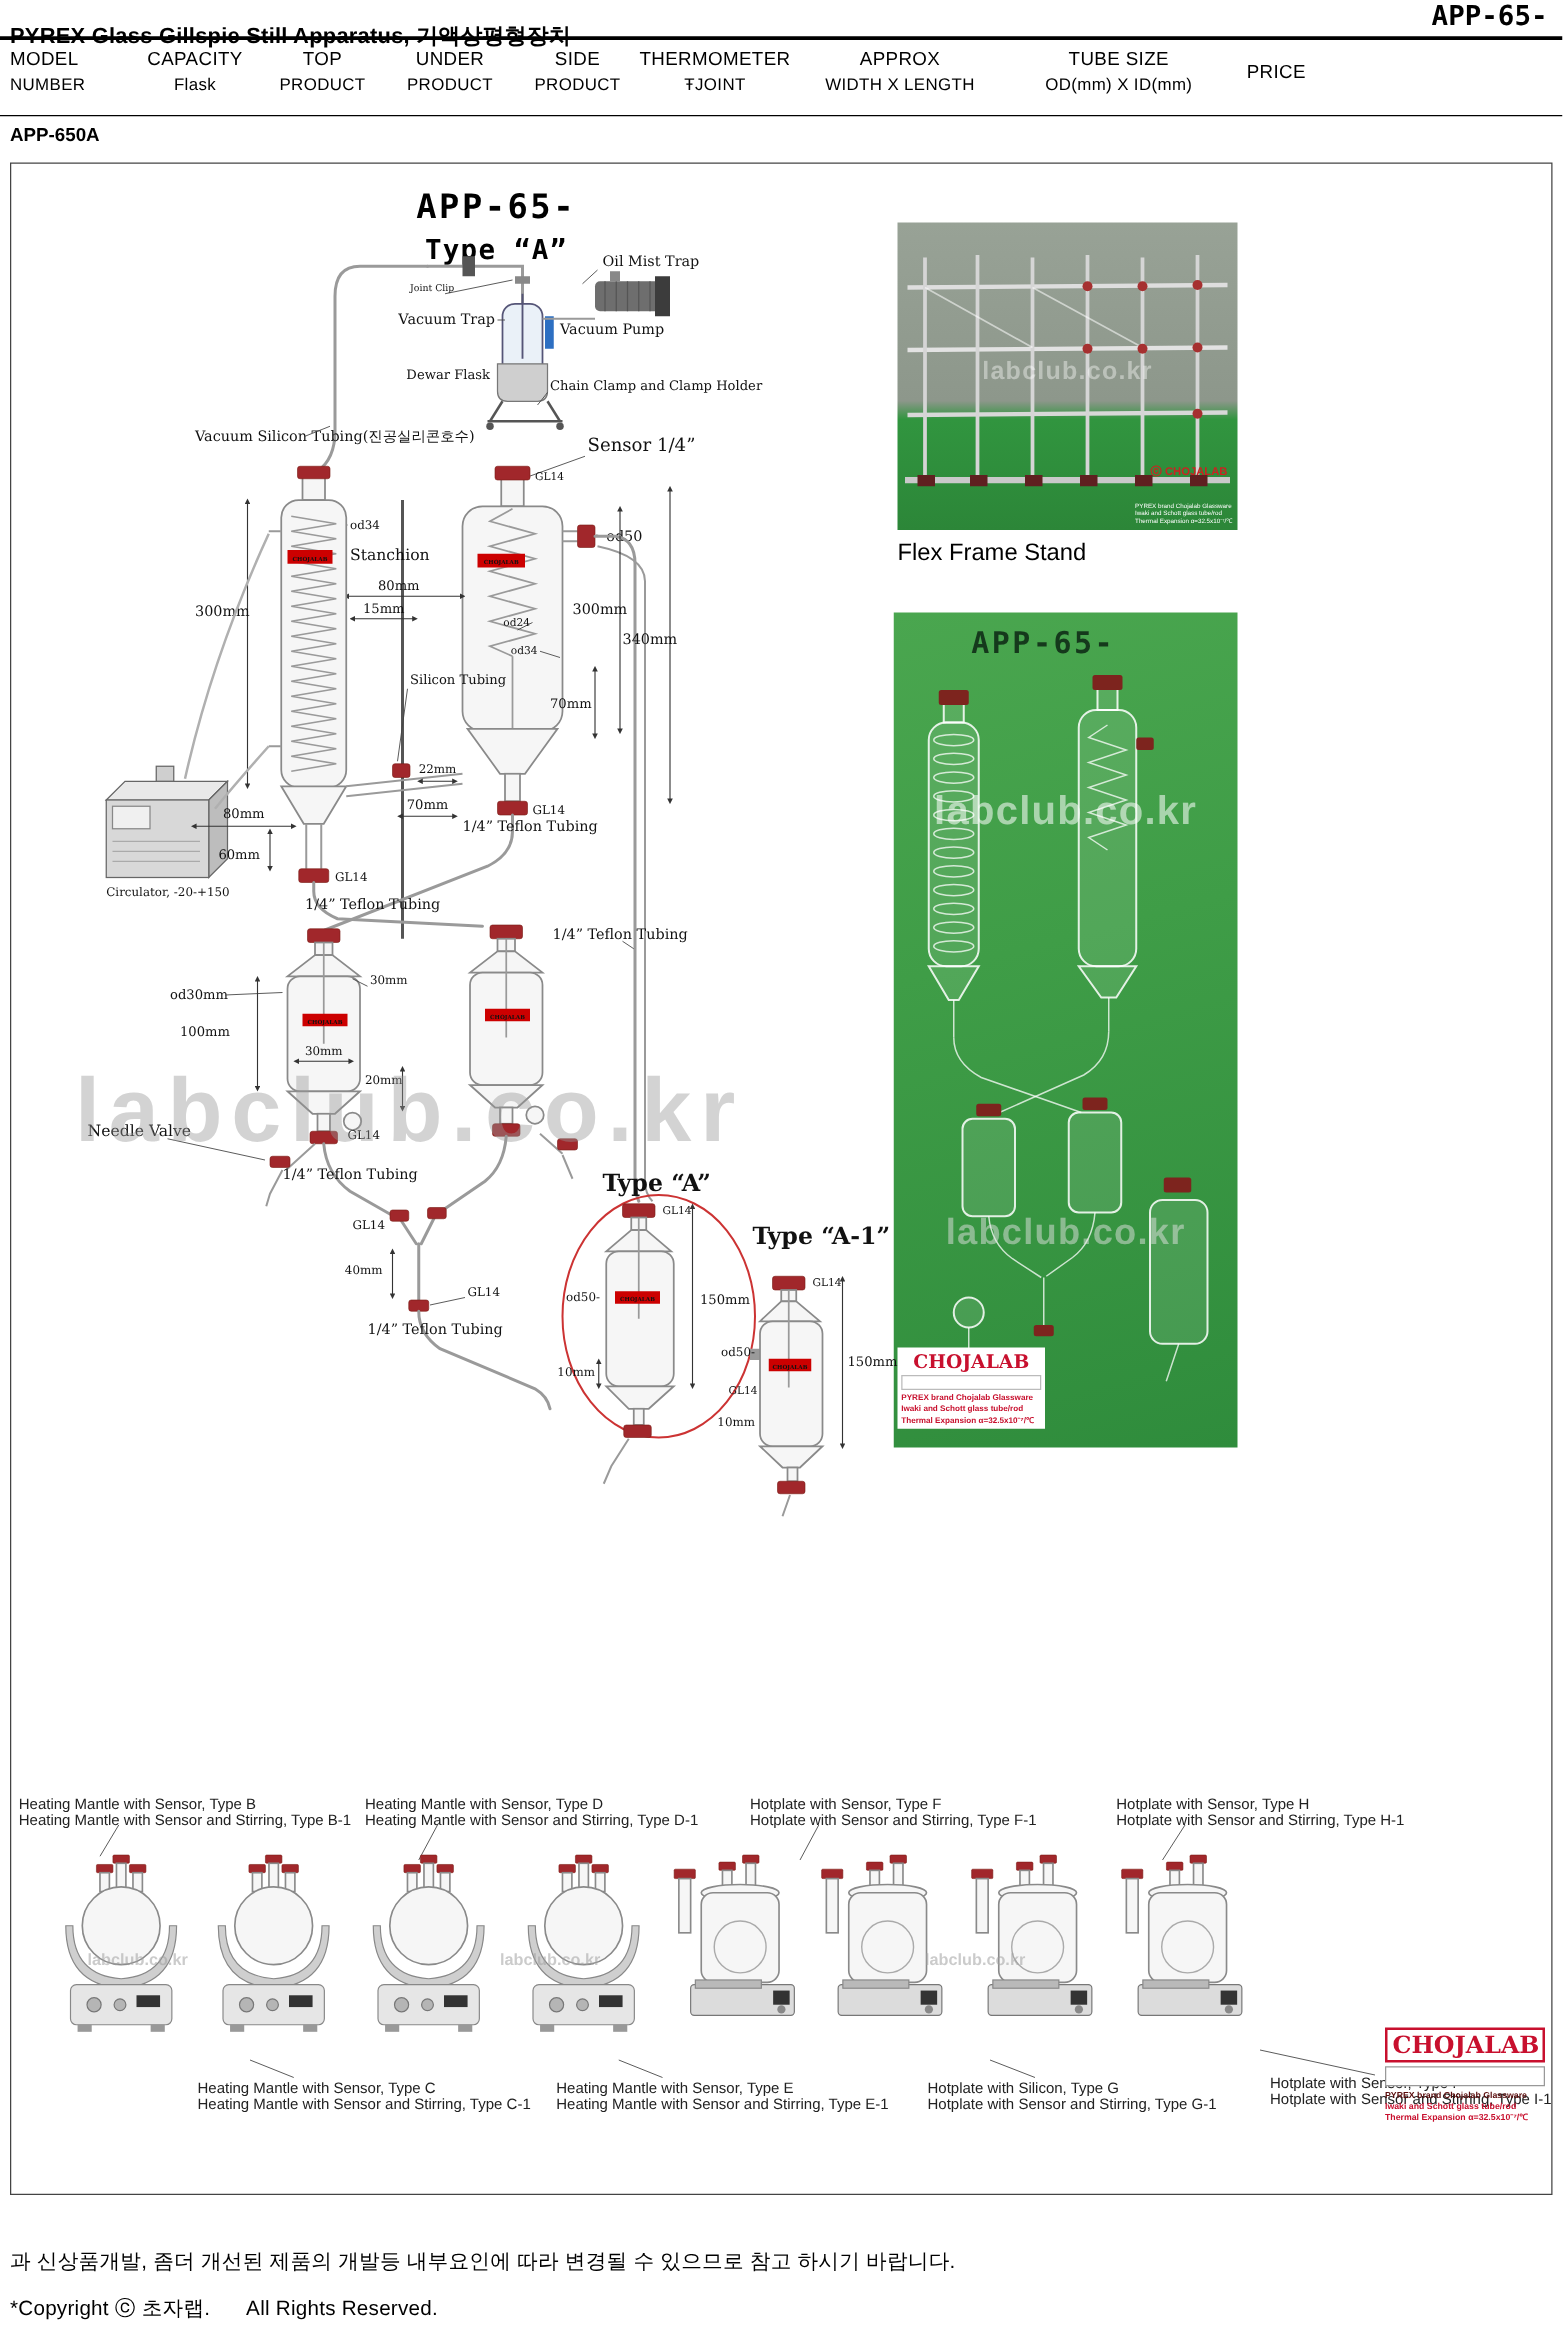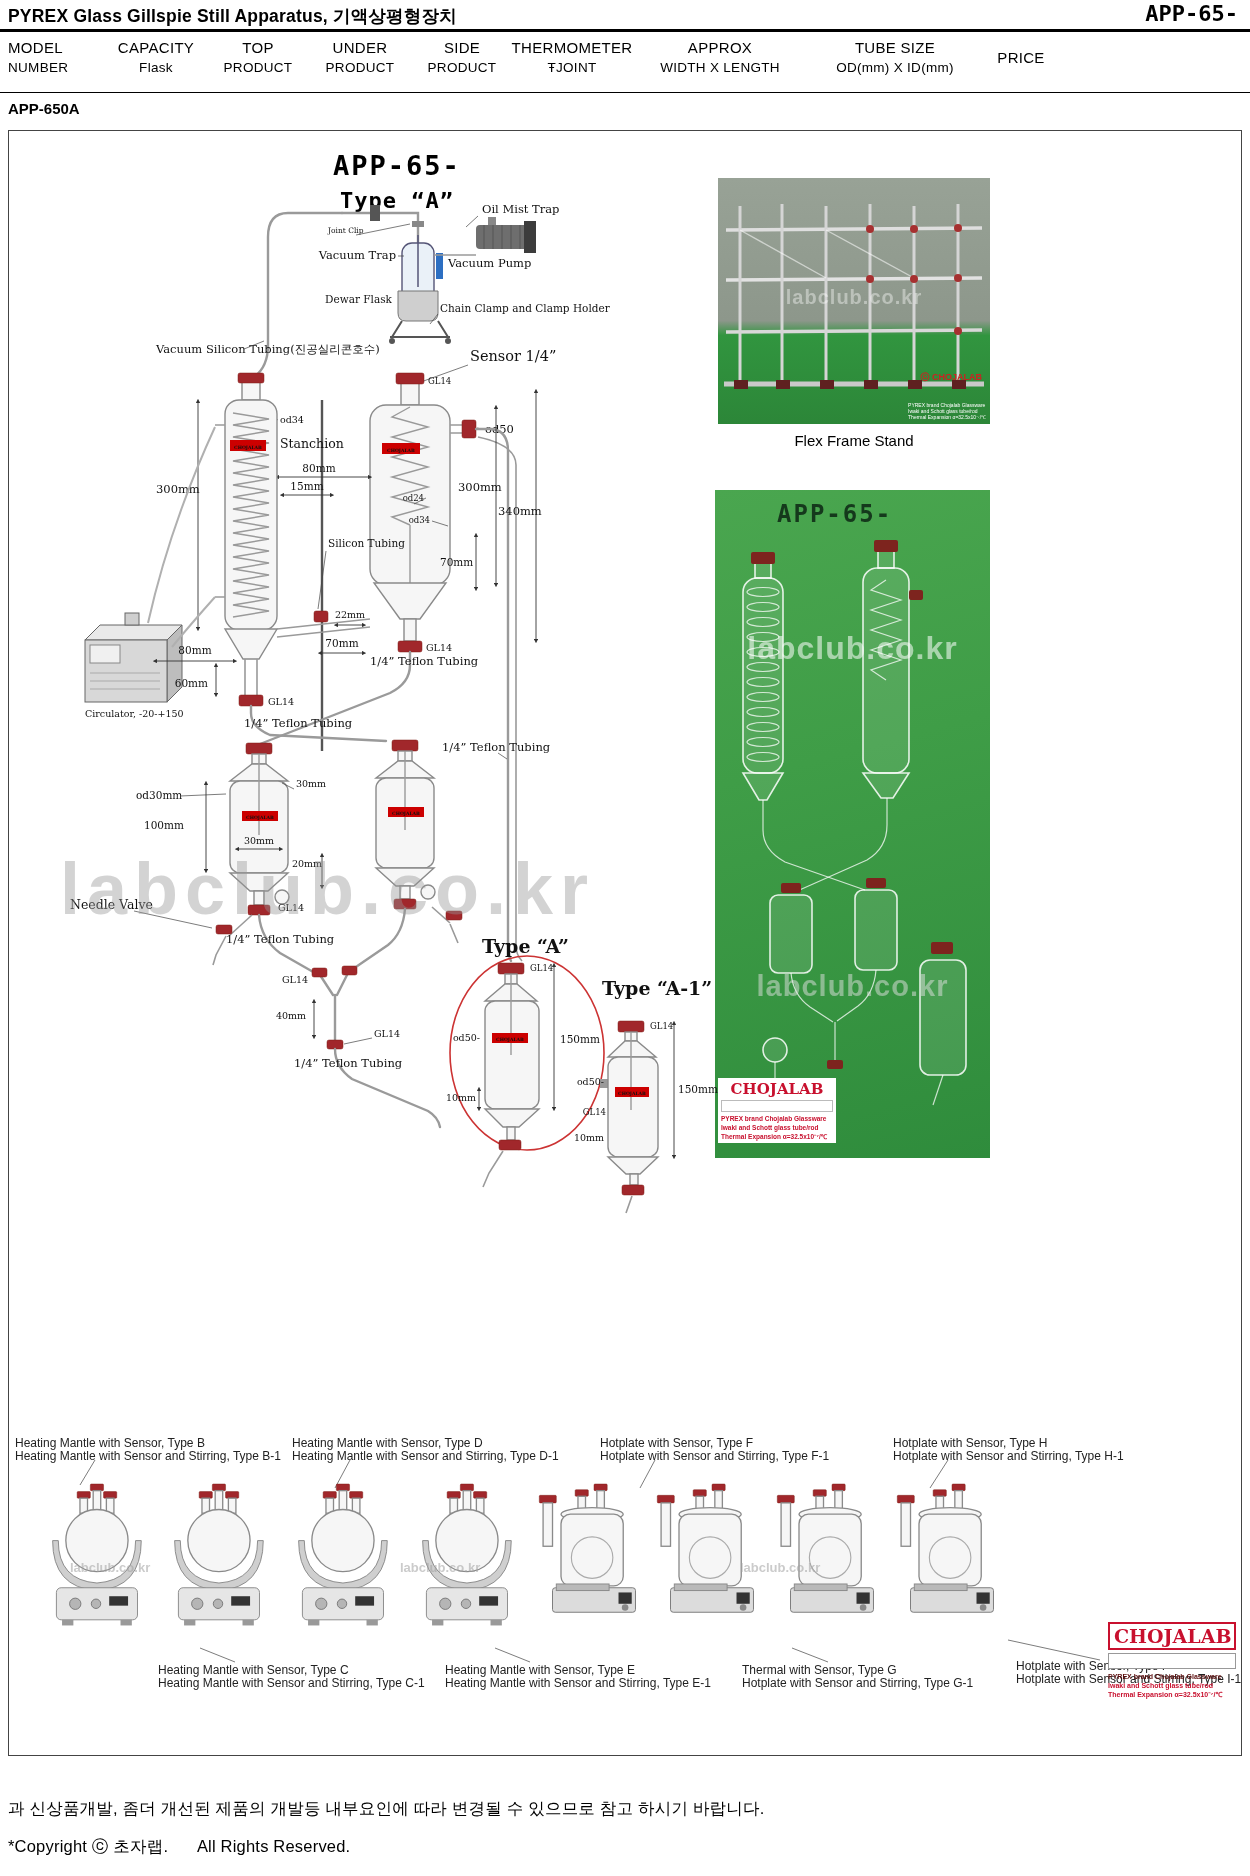--- a/index.html
+++ b/index.html
@@ -11,21 +11,21 @@
   .hdr-code{font-family:"DejaVu Sans Mono",monospace;font-size:22px;font-weight:bold}
   .rule-thick{height:3px;background:#000}
   .rule-thin{height:1px;background:#000}
   .spec-col{font-size:15px;line-height:20px;text-align:center;letter-spacing:.3px}
   .spec-col .l2{font-size:13.5px}
   .model-code{font-size:15px;font-weight:bold}
   .model-note{font-size:11px;color:#222}
   .main-box{border:1.5px solid #444}
   .dg-title{font-family:"DejaVu Sans Mono",monospace;font-weight:bold;font-size:27px;letter-spacing:2px}
   .dg-sub{font-family:"DejaVu Sans Mono",monospace;font-weight:bold;font-size:22px;letter-spacing:1px}
-  .photo-cap{font-size:15px;text-align:center}
+  .photo-cap{font-size:19px;text-align:left}
   .wm-main{font-size:72px;font-weight:bold;color:rgba(150,150,150,.42);letter-spacing:7px;pointer-events:none}
   .wm-photo{font-weight:bold;text-align:center;letter-spacing:1px;pointer-events:none}
   .cap-block{font-size:12px;line-height:12.5px;color:#222}
   .note-text{font-family:"DejaVu Serif","Liberation Serif",serif;font-size:17px;letter-spacing:1px}
   .brand-name{font-family:"DejaVu Serif","Liberation Serif",serif;font-weight:bold;color:#c8102e;text-align:center}
   .brand-lines{font-weight:bold;line-height:9px;color:#c8102e}
   .footer-line{font-size:16.5px;letter-spacing:.2px}
   .pre{white-space:pre}
   
   .app-svg text{font-family:"DejaVu Serif","Liberation Serif",serif;fill:#111}
@@ -42,21 +42,21 @@
   .coil{stroke:#9a9a9a;stroke-width:1.4;fill:none}
   .pglass{stroke:rgba(255,255,255,.85);stroke-width:1.6;fill:rgba(255,255,255,.10)}
   .pcoil{stroke:rgba(255,255,255,.75);stroke-width:1.2;fill:none}
   .pcap{fill:#7d241e;stroke:none}
 </style>
 </head>
 <body>
 
 <div class="page">
 
-  <div class="abs hdr-title" style="left:8px;top:4px">PYREX Glass Gillspie Still Apparatus, 기액상평형장치</div>
+  <div class="abs hdr-title" style="left:8px;top:16px">PYREX Glass Gillspie Still Apparatus, 기액상평형장치</div>
   <div class="abs hdr-code" style="right:12px;top:1px">APP-65-</div>
   <div class="abs rule-thick" style="left:0;top:29px;width:1250px"></div>
 
   <div class="abs spec-col" style="left:8px;top:38px;width:95px;text-align:left">
     <div class="l1">MODEL</div>
     <div class="l2">NUMBER</div>
   </div>
   <div class="abs spec-col" style="left:100px;top:38px;width:112px">
     <div class="l1">CAPACITY</div>
     <div class="l2">Flask</div>
@@ -547,21 +547,21 @@
 
   <div class="abs cap-block" style="left:158px;top:1664px">
     <div>Heating Mantle with Sensor, Type C</div>
     <div>Heating Mantle with Sensor and Stirring, Type C-1</div>
   </div>
   <div class="abs cap-block" style="left:445px;top:1664px">
     <div>Heating Mantle with Sensor, Type E</div>
     <div>Heating Mantle with Sensor and Stirring, Type E-1</div>
   </div>
   <div class="abs cap-block" style="left:742px;top:1664px">
-    <div>Thermal with Sensor, Type G</div>
+    <div>Hotplate with Silicon, Type G</div>
     <div>Hotplate with Sensor and Stirring, Type G-1</div>
   </div>
   <div class="abs cap-block" style="left:1016px;top:1660px">
     <div>Hotplate with Sensor, Type I</div>
     <div>Hotplate with Sensor and Stirring, Type I-1</div>
   </div>
 
 
   <div class="abs" style="left:1108px;top:1622px;width:128px">
     <div class="brand-name" style="font-size:19px;border:2px solid #c8102e;padding:1px 4px">CHOJALAB</div>

